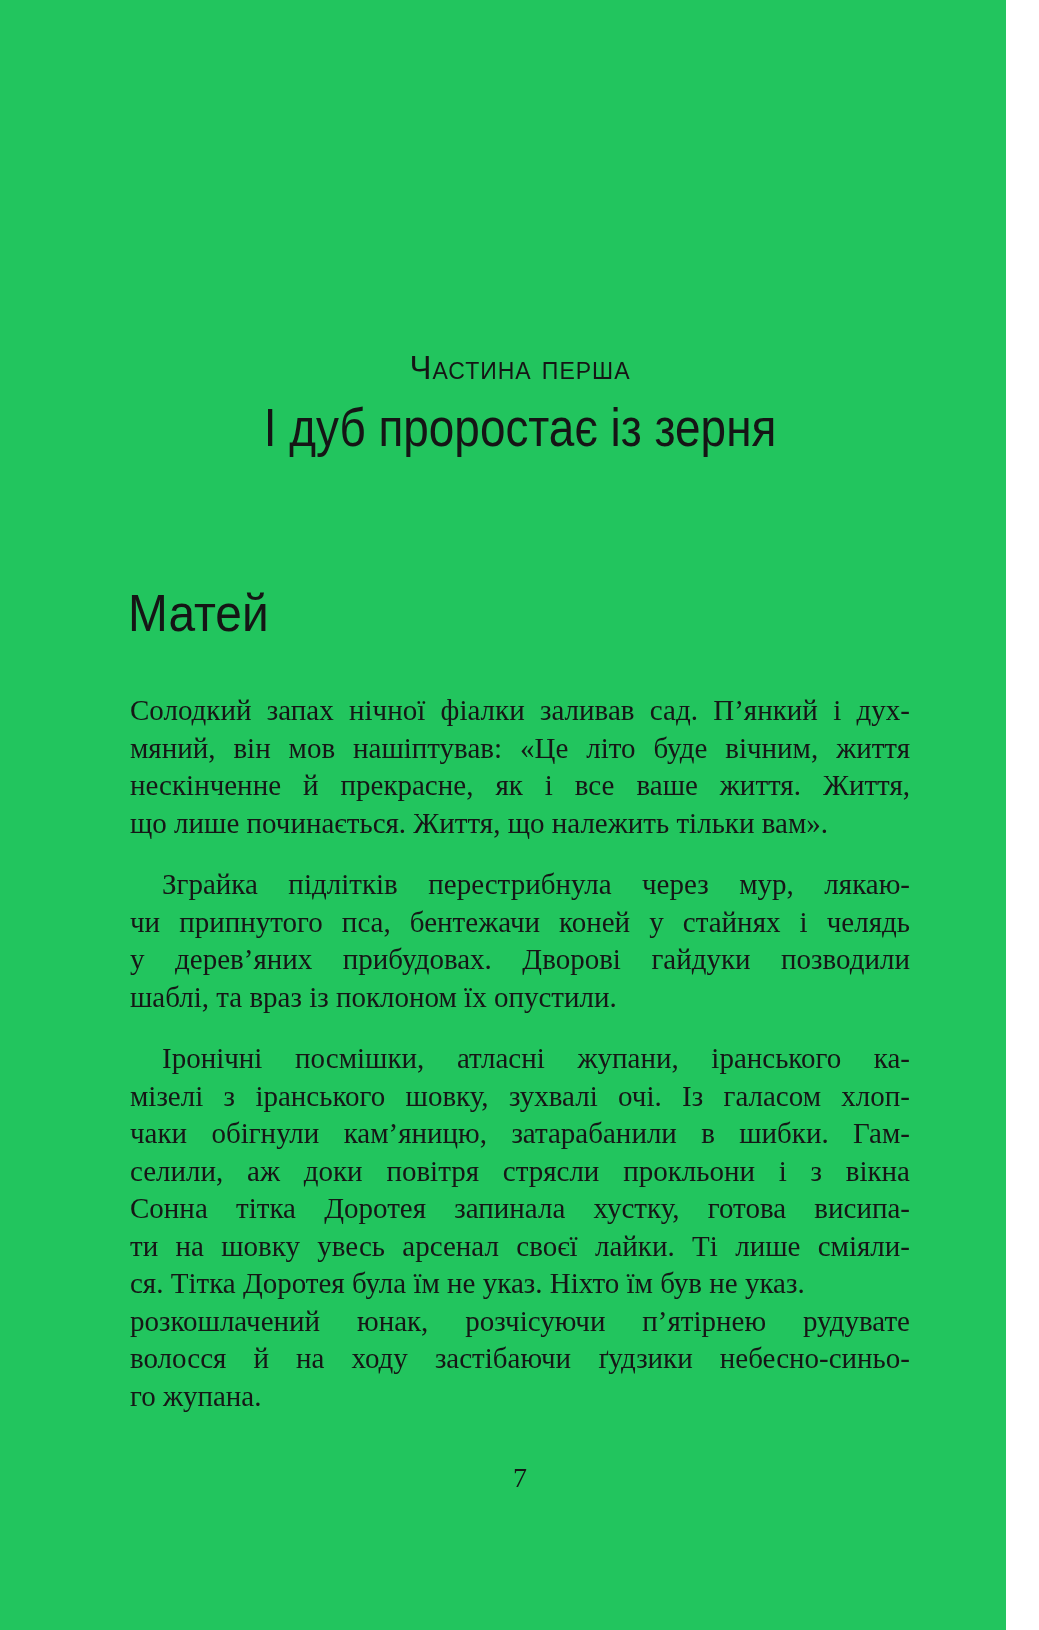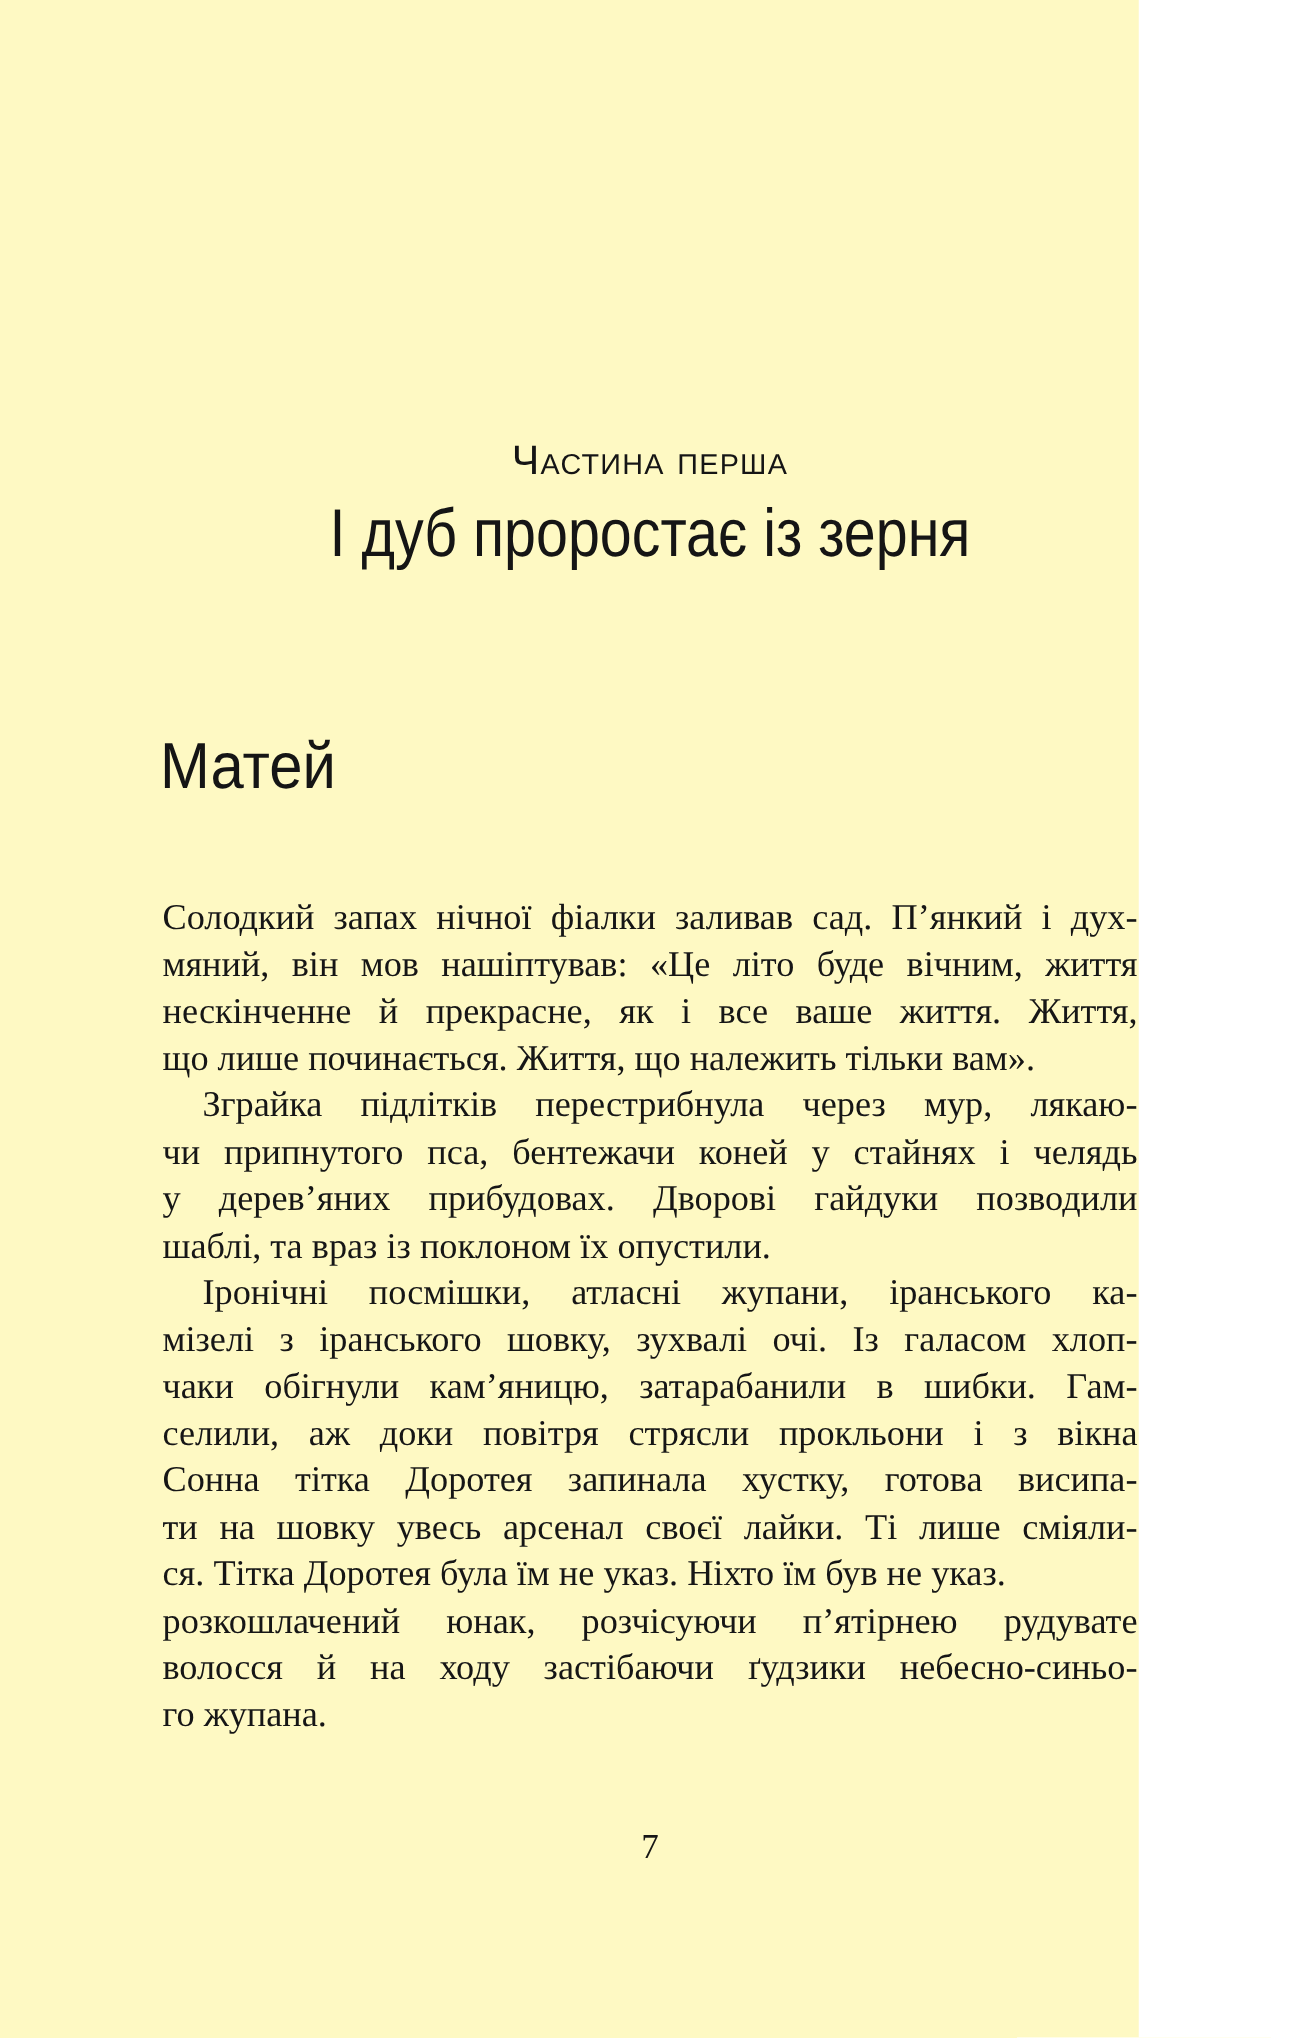--- a/index.html
+++ b/index.html
@@ -2,23 +2,23 @@
 <html><head>
 <meta charset="utf-8">
 <style>
   html, body {
     margin: 0;
     padding: 0;
     background: #ffffff;
   }
   .page {
     position: relative;
-    width: 911px;
+    width: 1006px;
     height: 1630px;
-    background: #fef9c3;
+    background: #22c55e;
     color: #111111;
     overflow: hidden;
   }
   .part-label {
     position: absolute;
     top: 349px;
     left: 130px;
     width: 780px;
     text-align: center;
     font-family: "Liberation Sans", sans-serif;
@@ -50,40 +50,41 @@
     margin: 0;
     font-family: "Liberation Sans", sans-serif;
     font-weight: 400;
     font-size: 52px;
     transform: scaleX(0.92);
     transform-origin: left top;
     color: #151515;
   }
   .body-text {
     position: absolute;
-    top: 716px;
+    top: 692px;
     left: 130px;
     width: 780px;
     font-family: "Liberation Serif", "DejaVu Serif", serif;
     font-size: 29px;
     line-height: 37.5px;
     color: #161616;
   }
   .body-text .line {
     height: 37.5px;
     overflow: hidden;
     text-align: justify;
     text-align-last: justify;
   }
   .body-text .line.last {
     text-align-last: left;
     font-family: Liberation Serif, serif;
   }
   .body-text .line.indent {
     padding-left: 32px;
+    margin-top: 24px;
   }
   .page-number {
     position: absolute;
     top: 1462px;
     left: 130px;
     width: 780px;
     text-align: center;
     font-family: "Liberation Serif", "DejaVu Serif", serif;
     font-size: 28px;
     color: #161616;

